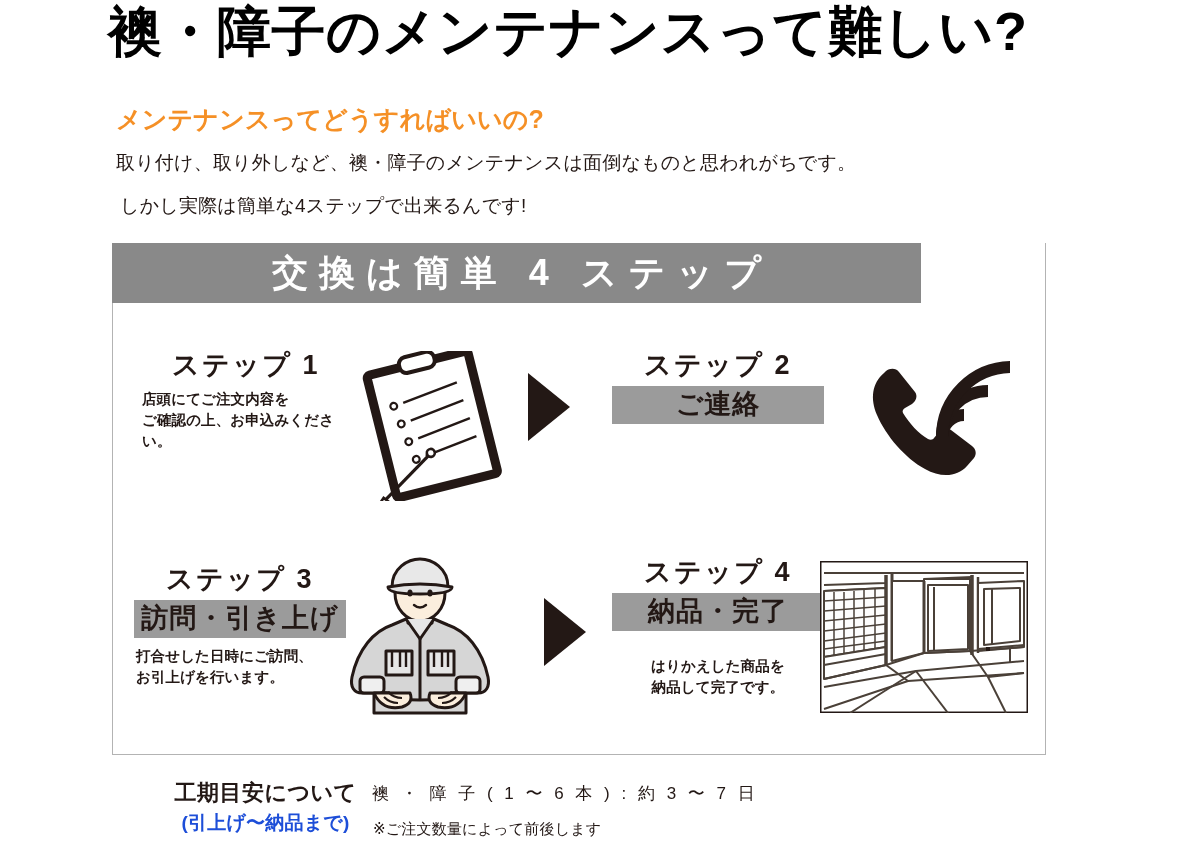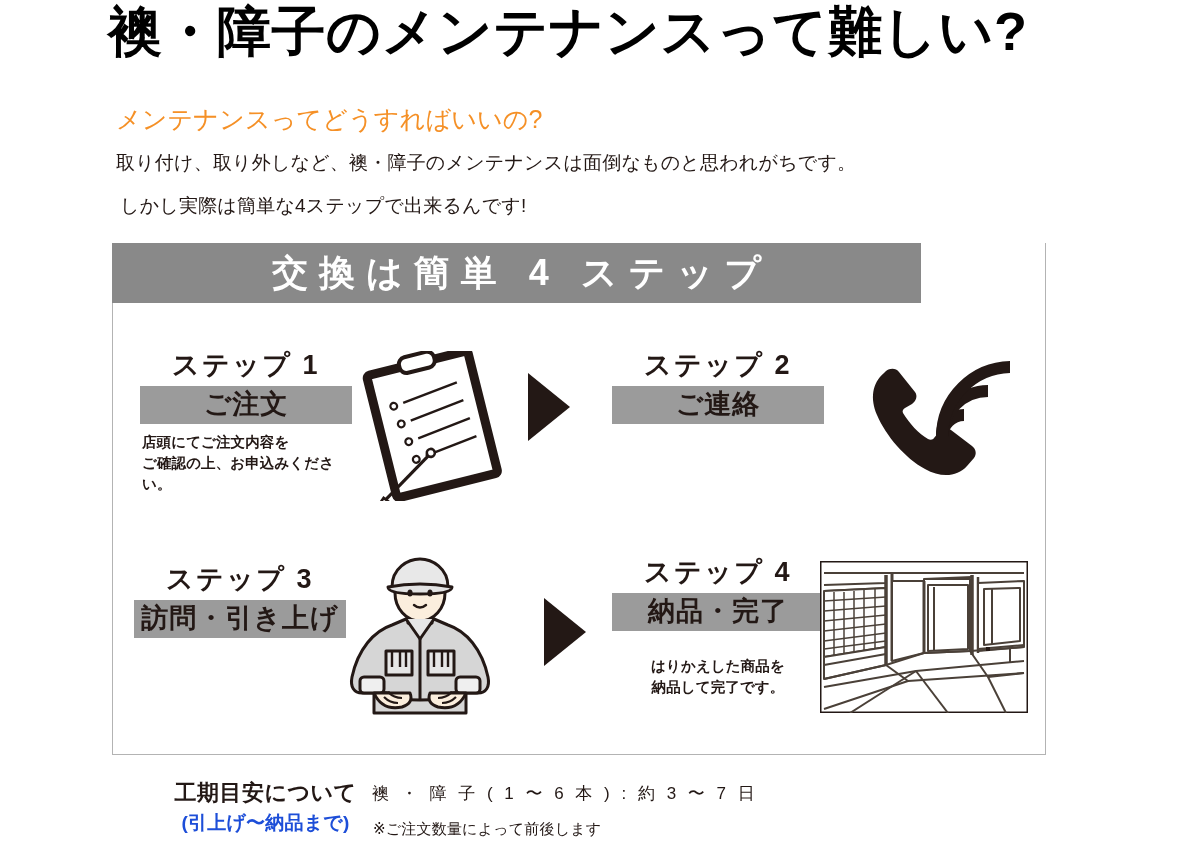--- a/index.html
+++ b/index.html
@@ -29,21 +29,21 @@
     white-space: nowrap;
     line-height: 1.25;
   }
 
   
   .lead-heading {
     position: absolute;
     left: 116px;
     top: 103px;
     font-size: 25px;
-    font-weight: 400;
+    font-weight: 700;
     color: #F59026;
     white-space: nowrap;
     letter-spacing: 0.2px;
   }
   .lead-line-1 {
     position: absolute;
     left: 116px;
     top: 150px;
     font-size: 19px;
     font-weight: 400;
@@ -216,21 +216,20 @@
 
 <div class="steps-card"></div>
 
 <div class="steps-card-header">交換は簡単 4 ステップ</div>
 
 <div class="steps-grid">
 
   <div class="step" style="left:28px; top:48px;">
     <div class="step-text">
       <div class="step-kicker">ステップ 1</div>
-      <div class="step-badge">ご注文</div>
       <div class="step-desc indent">店頭にてご注文内容を
 ご確認の上、お申込みください。</div>
     </div>
   </div>
 
   <div class="step-art" style="left:242px; top:48px; width:160px; height:150px;">
     <svg width="160" height="150" viewBox="0 0 160 150">
       <g transform="rotate(-14 80 72)">
         <rect x="26" y="10" width="104" height="126" rx="3" fill="#ffffff" stroke="#231815" stroke-width="9"></rect>
         <rect x="36" y="20" width="84" height="106" fill="#ffffff"></rect>
@@ -273,20 +272,22 @@
         <path d="M92 62a46 46 0 0 1 46-46" transform="translate(0 24)"></path>
         <path d="M92 38a70 70 0 0 1 70-70" transform="translate(0 48)"></path>
       </g>
     </svg>
   </div>
 
   <div class="step" style="left:22px; top:262px;">
     <div class="step-text">
       <div class="step-kicker">ステップ 3</div>
       <div class="step-badge">訪問・引き上げ</div>
+      <div class="step-desc indent">打合せした日時にご訪問、
+お引上げを行います。</div>
     </div>
   </div>
 
   <div class="step-art" style="left:218px; top:250px; width:180px; height:165px;">
     <svg width="180" height="165" viewBox="0 0 180 165">
       <g stroke="#231815" stroke-width="3" stroke-linejoin="round">
 
         <path d="M62 72 C44 78 28 96 22 124 C20 134 24 140 32 140
                  L44 140 L44 160 L136 160 L136 140 L148 140
                  C156 140 160 134 158 124 C152 96 136 78 118 72

